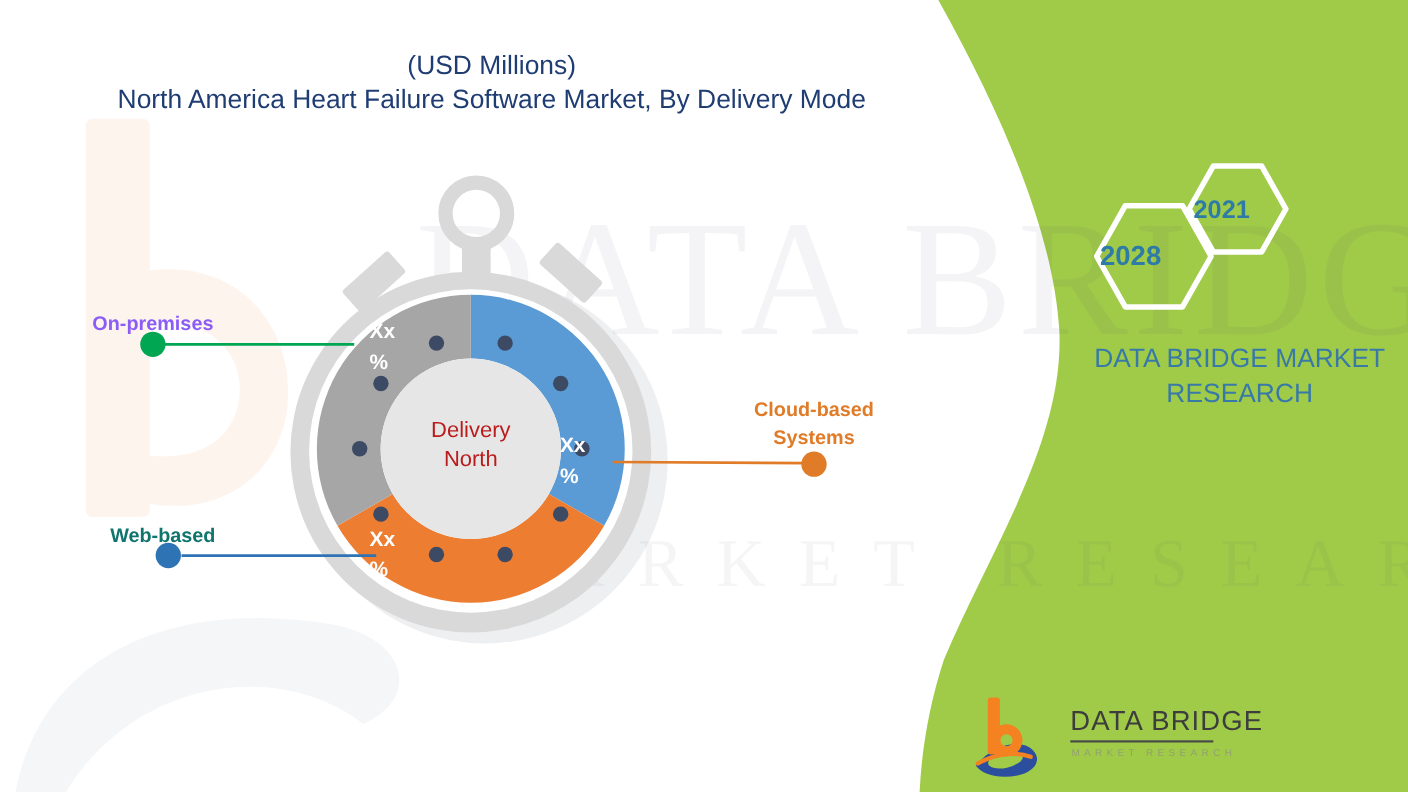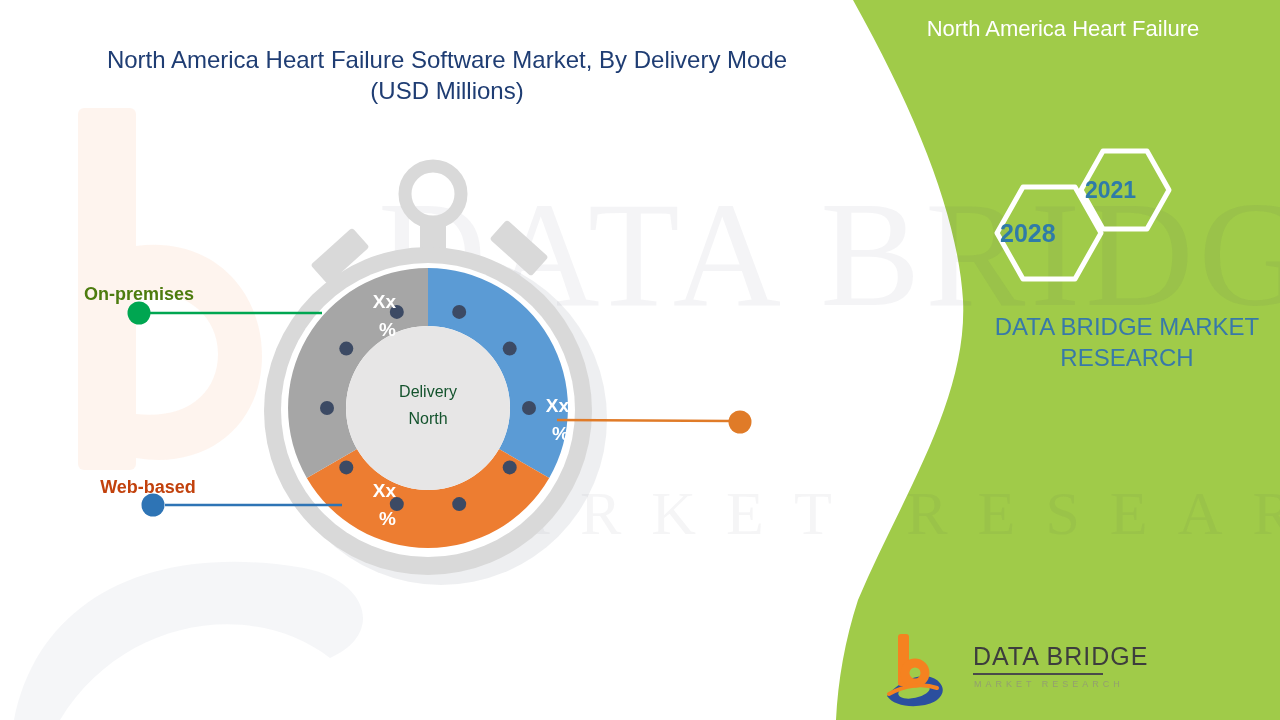--- a/index.html
+++ b/index.html
@@ -11,32 +11,32 @@
   .wm-big{position:absolute;left:378px;top:168px;font-family:"Liberation Serif",serif;
     font-size:150px;letter-spacing:5px;color:rgba(50,62,84,0.055);white-space:nowrap;z-index:3;}
   .wm-sub{position:absolute;left:420px;top:478px;font-family:"Liberation Serif",serif;
     font-size:62px;letter-spacing:30px;color:rgba(50,62,84,0.05);white-space:nowrap;z-index:3;}
 
   
   .main-title{position:absolute;left:37px;top:44px;width:820px;text-align:center;
     color:#1F3D73;font-size:24px;line-height:31px;font-weight:500;z-index:5;}
 
   
-  .seg-val{position:absolute;width:60px;text-align:right;color:#ffffff;
+  .seg-val{position:absolute;width:60px;text-align:left;color:#ffffff;
     font-size:19px;font-weight:bold;line-height:28px;z-index:6;}
   .seg-val.gray{left:336px;top:288px;}
   .seg-val.blue{left:509px;top:392px;}
   .seg-val.orange{left:336px;top:477px;}
   .center-label{position:absolute;left:368px;top:378px;width:120px;text-align:center;
-    color:#14532d;font-size:16px;line-height:27px;z-index:6;}
+    color:#b91c1c;font-size:20px;line-height:27px;z-index:6;}
 
   
   .callout{position:absolute;font-size:18px;font-weight:bold;text-align:center;z-index:6;line-height:26px;}
-  .callout.onprem{left:74px;top:281px;width:130px;color:#4d7c0f;}
-  .callout.web{left:88px;top:474px;width:120px;color:#c2410c;}
+  .callout.onprem{left:74px;top:281px;width:130px;color:#8b5cf6;}
+  .callout.web{left:88px;top:474px;width:120px;color:#0f766e;}
   .callout.cloud{left:678px;top:359px;width:124px;color:#E07B28;}
 
   
   .panel-title{position:absolute;left:880px;top:14px;width:366px;text-align:center;
     color:#ffffff;font-size:22px;line-height:30px;z-index:5;white-space:nowrap;}
   .year-label{position:absolute;color:#2F7BA8;font-weight:600;z-index:6;}
   .year-2021{left:1085px;top:177px;width:80px;font-size:23px;}
   .year-2028{left:1000px;top:219px;width:90px;font-size:25px;}
   .brand{position:absolute;left:955px;top:311px;width:344px;text-align:center;
     color:#3879A8;font-size:24px;line-height:31px;font-weight:500;z-index:5;}
@@ -65,22 +65,22 @@
   </svg>
 
   <svg class="abs layer2" width="1280" height="720" viewBox="0 0 1280 720">
     <path d="M 853,0 C 920,120 958,220 963,300 C 968,400 900,500 858,600 C 845,640 838,680 836,720 L 1280,720 L 1280,0 Z" fill="#A0CB49"></path>
   </svg>
 
   <div class="wm-big">DATA BRIDGE</div>
   <div class="wm-sub">MARKET RESEARCH</div>
 
   <div class="main-title">
+    <div>(USD Millions)</div>
     <div>North America Heart Failure Software Market, By Delivery Mode</div>
-    <div>(USD Millions)</div>
   </div>
 
   <svg class="abs layer4" width="1280" height="720" viewBox="0 0 1280 720">
 
     <g>
       <circle cx="441" cy="419" r="166" fill="rgba(90,100,120,0.10)"></circle>
       <g transform="translate(340,256) rotate(-42)">
         <rect x="-28" y="-13" width="56" height="26" rx="3" fill="#D9D9D9"></rect>
       </g>
       <g transform="translate(519,248) rotate(42)">
@@ -130,23 +130,26 @@
     <div>Xx</div>
     <div>%</div>
   </div>
   <div class="center-label">
     <div>Delivery</div>
     <div>North</div>
   </div>
 
   <div class="callout onprem">On-premises</div>
   <div class="callout web">Web-based</div>
+  <div class="callout cloud">
+    <div>Cloud-based</div>
+    <div>Systems</div>
+  </div>
 
   <div class="panel-title">
-    <div>North America Heart Failure</div>
   </div>
 
   <svg class="abs layer4" style="left:990px;top:138px;" width="185" height="150" viewBox="0 0 185 150">
     <polygon points="7,95 33,49 85,49 111,95 85,141 33,141" fill="none" stroke="#FFFFFF" stroke-width="5" stroke-linejoin="round"></polygon>
     <polygon points="91,52 113,13 157,13 179,52 157,91 113,91" fill="none" stroke="#FFFFFF" stroke-width="5" stroke-linejoin="round"></polygon>
   </svg>
   <div class="year-label year-2021">2021</div>
   <div class="year-label year-2028">2028</div>
 
   <div class="brand">

